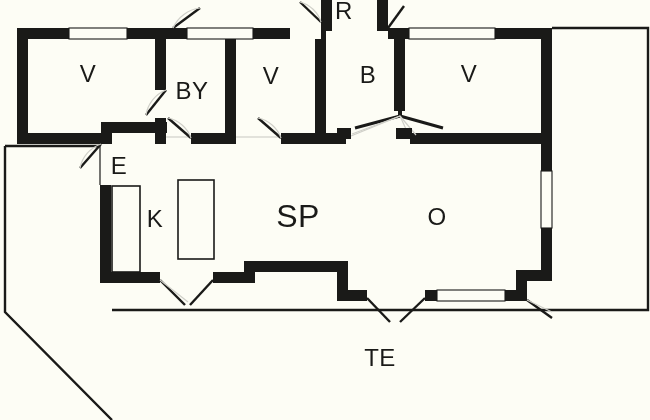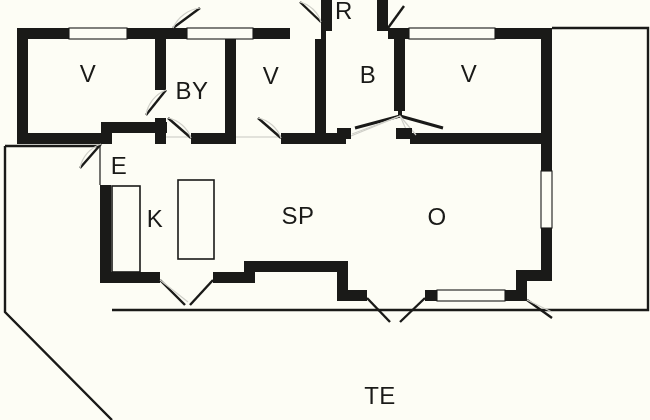--- a/index.html
+++ b/index.html
@@ -187,17 +187,17 @@
   </svg>
 
   <div class="room-label" style="left:88px;  top:74px;  font-size:24px;">V</div>
   <div class="room-label" style="left:192px; top:91px;  font-size:24px;">BY</div>
   <div class="room-label" style="left:271px; top:76px;  font-size:24px;">V</div>
   <div class="room-label" style="left:344px; top:11px;  font-size:24px;">R</div>
   <div class="room-label" style="left:368px; top:75px;  font-size:24px;">B</div>
   <div class="room-label" style="left:469px; top:74px;  font-size:24px;">V</div>
   <div class="room-label" style="left:119px; top:166px; font-size:24px;">E</div>
   <div class="room-label" style="left:155px; top:219px; font-size:24px;">K</div>
-  <div class="room-label" style="left:298px; top:216px; font-size:24px;text-align:right;">SP</div>
+  <div class="room-label" style="left:298px; top:216px; font-size:32px;text-align:right;">SP</div>
   <div class="room-label" style="left:437px; top:217px; font-size:24px;">O</div>
-  <div class="room-label" style="left:380px; top:396px; font-size:24px;">TE</div>
+  <div class="room-label" style="left:380px; top:358px; font-size:24px;">TE</div>
 
 </div>
 
 </body></html>

